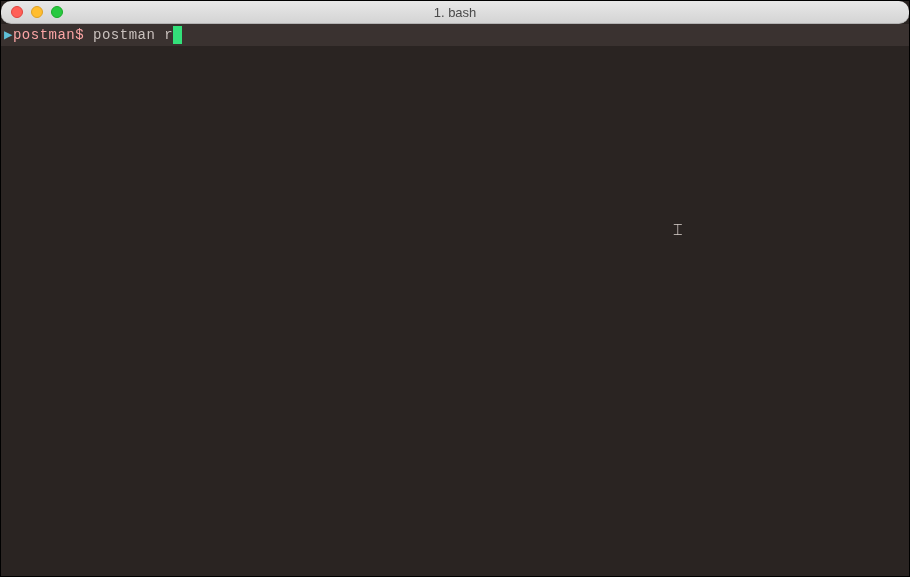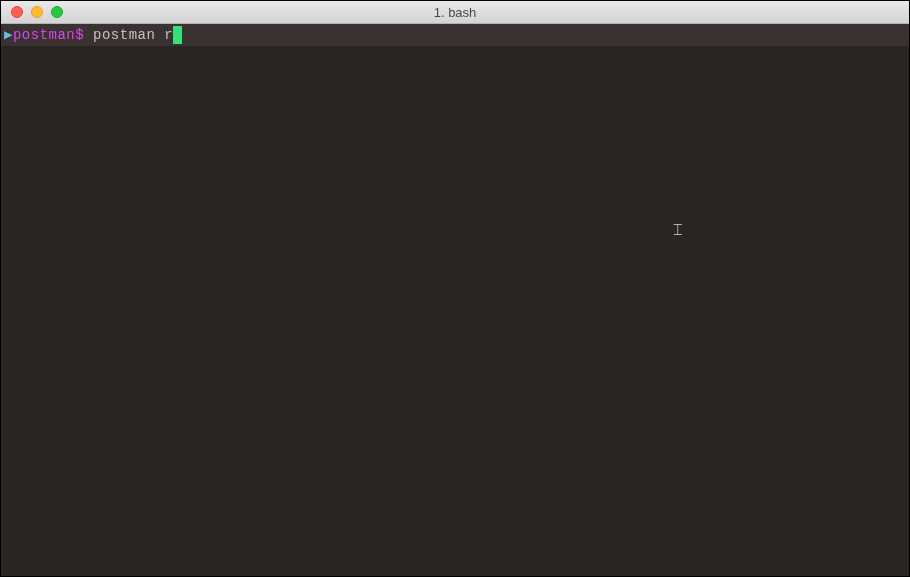--- a/index.html
+++ b/index.html
@@ -22,20 +22,21 @@
       flex-direction: column;
       border: 1px solid #000;
     }
     .titlebar {
       height: 23px;
       background: linear-gradient(to bottom, #e8e8e8, #d4d4d4);
       display: flex;
       align-items: center;
       position: relative;
       border-bottom: 1px solid #b3b3b3;
+      border-radius: 10px;
     }
     .traffic-lights {
       display: flex;
       align-items: center;
       gap: 8px;
       padding-left: 10px;
     }
     .traffic-light {
       width: 12px;
       height: 12px;
@@ -76,21 +77,21 @@
       height: 22px;
       padding-left: 3px;
       font-family: Menlo, Monaco, "Courier New", monospace;
       letter-spacing: 0.5px;
     }
     .prompt-arrow {
       color: #5fc0d8;
       font-size: 14px;
     }
     .prompt-text {
-      color: #d946ef;
+      color: #fca5a5;
     }
     .prompt-input {
       color: #c9c1bd;
       white-space: pre;
     }
     .cursor-block {
       display: inline-block;
       width: 9px;
       height: 18px;
       background: #33e07a;

